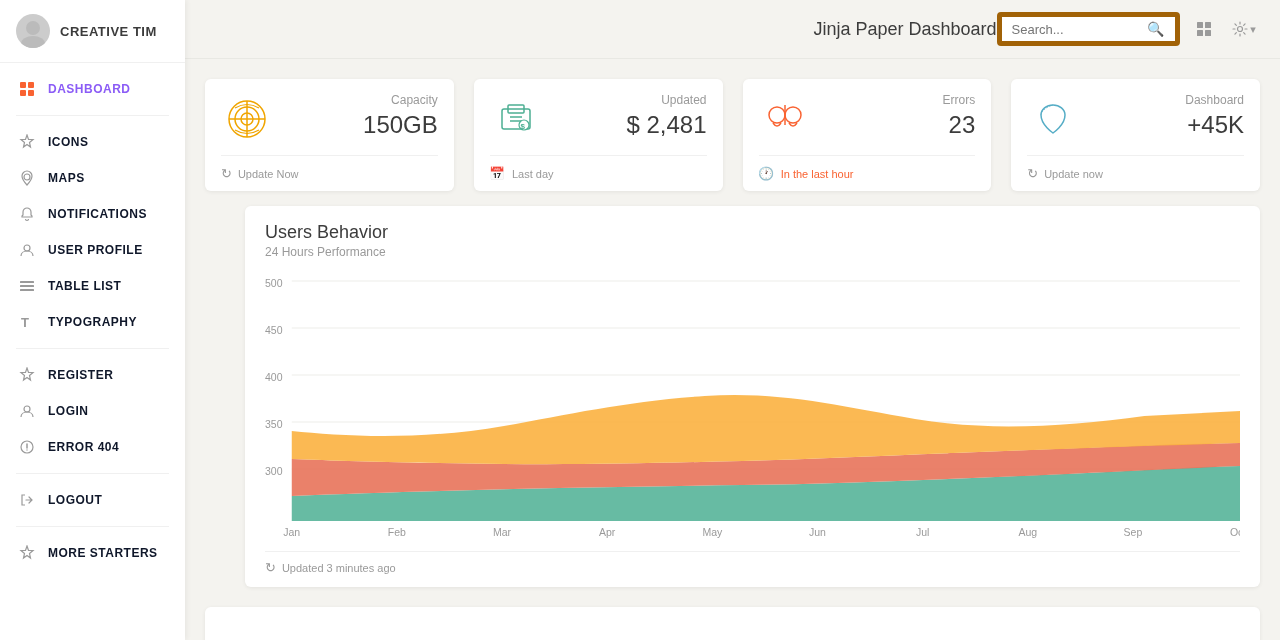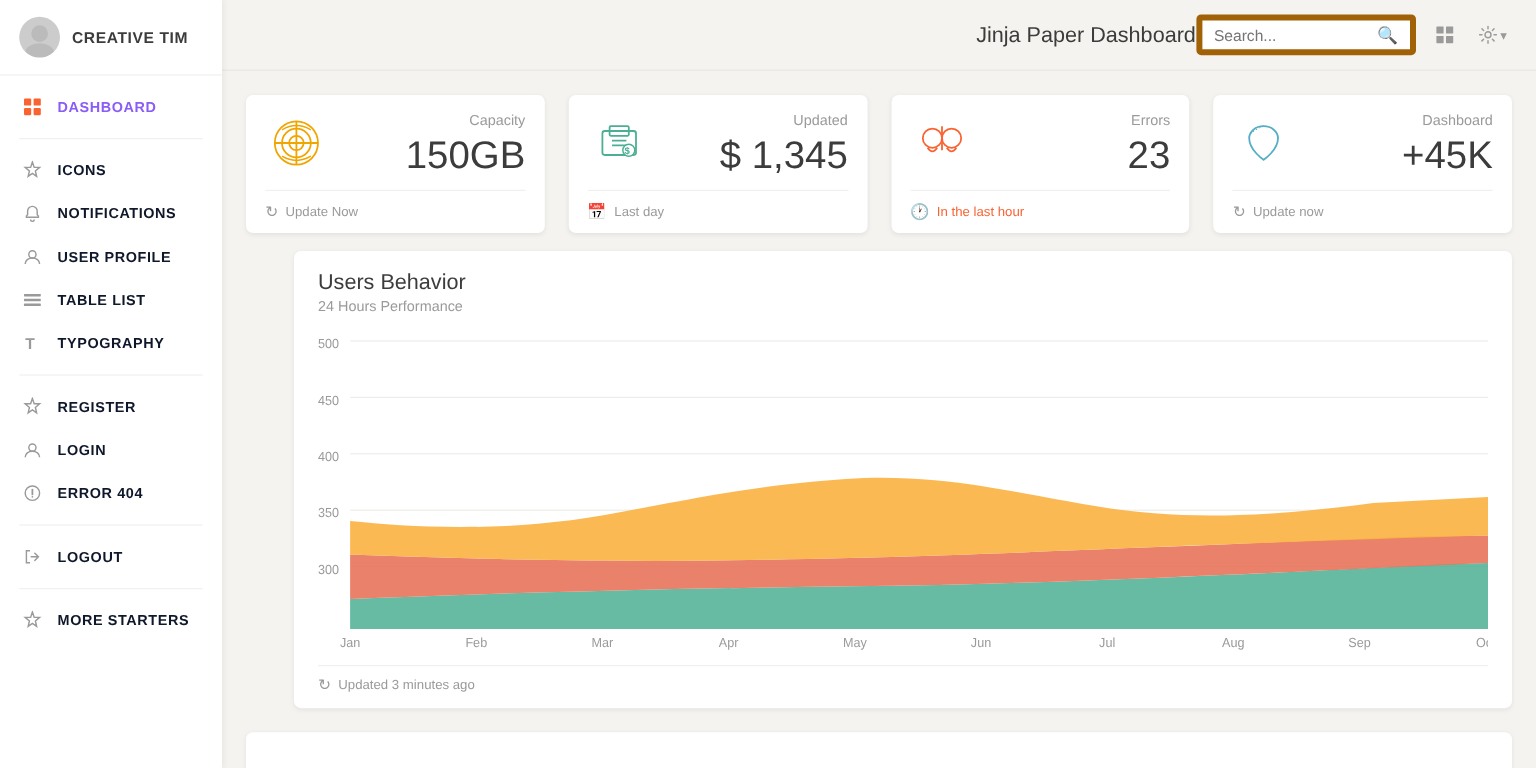--- a/index.html
+++ b/index.html
@@ -151,21 +151,21 @@
     }
     .stat-info {
       text-align: right;
     }
     .stat-label {
       font-size: 12px;
       color: #9a9a9a;
       margin-bottom: 4px;
     }
     .stat-value {
-      font-size: 32px;
+      font-size: 24px;
       font-weight: 300;
       color: #3c3c3c;
     }
     .stat-card-divider { height: 1px; background: #f0f0f0; margin: 10px 0; }
     .stat-card-footer {
       display: flex;
       align-items: center;
       gap: 6px;
       font-size: 11px;
       color: #9a9a9a;
@@ -253,20 +253,29 @@
 
     <div class="sidebar-item">
       <span class="si-icon">
         <svg width="16" height="16" viewBox="0 0 16 16" fill="none">
             <path d="M8 1L9.5 5.5H14L10.5 8.5L11.5 13L8 10.5L4.5 13L5.5 8.5L2 5.5H6.5Z" stroke="#9a9a9a" stroke-width="1.2" fill="none"></path>
           </svg>
       </span>
       <span>ICONS</span>
     </div>
 
+    <div class="sidebar-item">
+      <span class="si-icon">
+        <svg width="16" height="16" viewBox="0 0 16 16" fill="none">
+            <circle cx="8" cy="7" r="3" stroke="#9a9a9a" stroke-width="1.2"></circle>
+            <path d="M8 1C5.24 1 3 3.24 3 6c0 3.5 5 9 5 9s5-5.5 5-9c0-2.76-2.24-5-5-5z" stroke="#9a9a9a" stroke-width="1.2" fill="none"></path>
+          </svg>
+      </span>
+      <span>MAPS</span>
+    </div>
 
     <div class="sidebar-item">
       <span class="si-icon">
         <svg width="16" height="16" viewBox="0 0 16 16" fill="none">
             <path d="M8 2a4 4 0 00-4 4v3l-1 1v1h10v-1l-1-1V6a4 4 0 00-4-4z" stroke="#9a9a9a" stroke-width="1.2" fill="none"></path>
             <path d="M6.5 13a1.5 1.5 0 003 0" stroke="#9a9a9a" stroke-width="1.2" fill="none"></path>
           </svg>
       </span>
       <span>NOTIFICATIONS</span>
     </div>
@@ -418,21 +427,21 @@
               <rect x="8" y="12" width="28" height="20" rx="2" stroke="#4caf93" stroke-width="1.5" fill="none"></rect>
               <rect x="14" y="8" width="16" height="8" rx="1" stroke="#4caf93" stroke-width="1.5" fill="none"></rect>
               <line x1="16" y1="20" x2="28" y2="20" stroke="#4caf93" stroke-width="1.5"></line>
               <line x1="16" y1="24" x2="28" y2="24" stroke="#4caf93" stroke-width="1.5"></line>
               <circle cx="30" cy="28" r="5" fill="#fff" stroke="#4caf93" stroke-width="1.2"></circle>
               <text x="26.5" y="31.5" font-size="8" fill="#4caf93" font-family="Arial" font-weight="bold">$</text>
             </svg>
           </div>
           <div class="stat-info">
             <div class="stat-label">Updated</div>
-            <div class="stat-value">$ 1,345</div>
+            <div class="stat-value">$ 2,481</div>
           </div>
         </div>
         <div class="stat-card-divider"></div>
         <div class="stat-card-footer last-day">
           <span class="footer-icon">📅</span>
           <span>Last day</span>
         </div>
       </div>
 
       <div class="stat-card">

